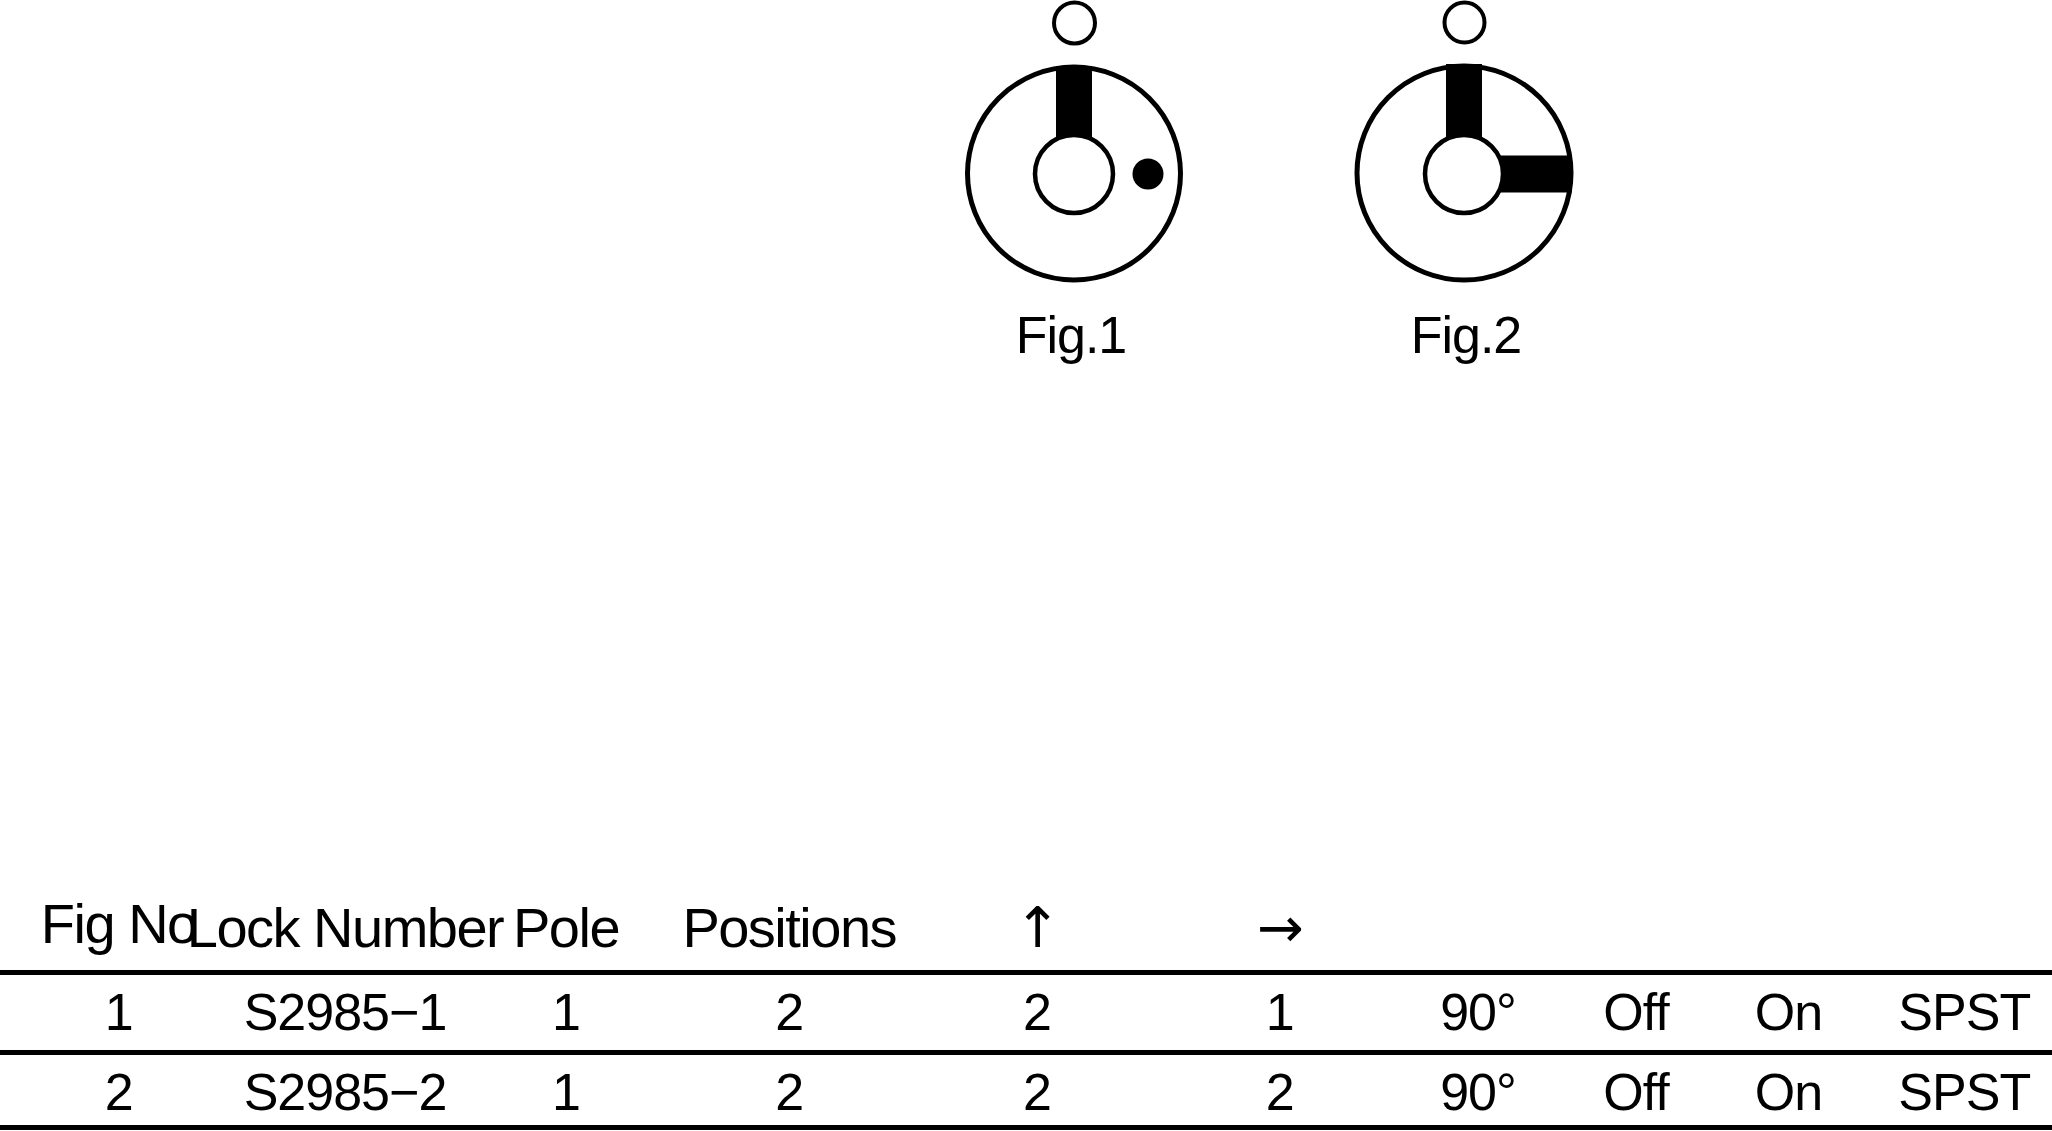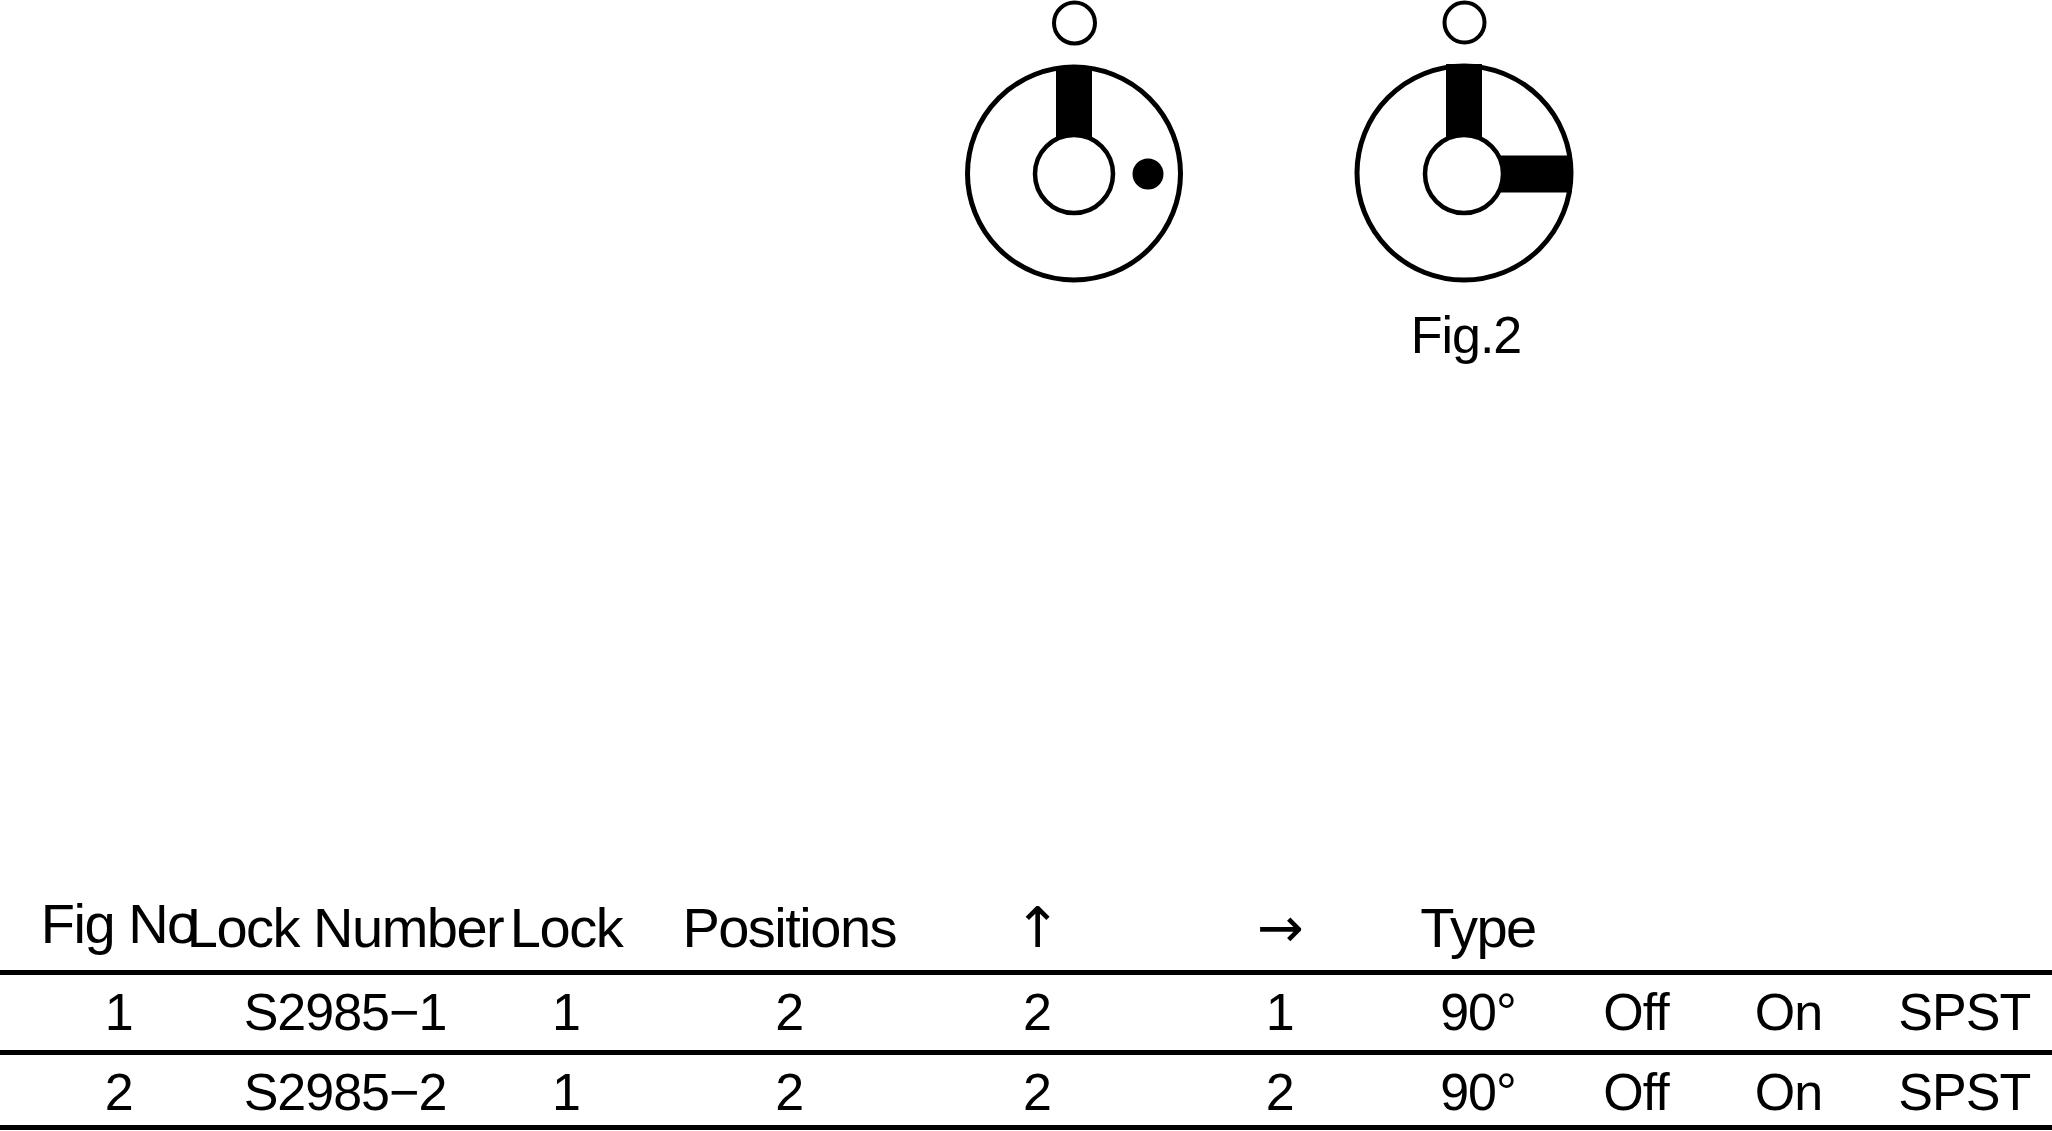--- a/index.html
+++ b/index.html
@@ -80,30 +80,30 @@
   </svg>
 
   <svg class="fig-svg" style="left:1330px" width="250" height="380" viewBox="0 0 250 380">
     <rect x="116" y="64" width="36" height="76" fill="#000"></rect>
     <rect x="168" y="155.5" width="74" height="37" fill="#000"></rect>
     <circle cx="134" cy="173" r="107" fill="none" stroke="#000" stroke-width="5"></circle>
     <circle cx="134.5" cy="22.5" r="20" fill="#fff" stroke="#000" stroke-width="4"></circle>
     <circle cx="134" cy="174" r="39" fill="#fff" stroke="#000" stroke-width="4.5"></circle>
   </svg>
 
+  <div class="fig-label" style="left:971px">Fig.1</div>
   <div class="fig-label" style="left:1366px">Fig.2</div>
 
   <div class="trow header" style="top:895px">
     <div class="cell c1">Fig No</div>
     <div class="cell c2">Lock Number</div>
-    <div class="cell c3">Lock</div>
+    <div class="cell c3">Pole</div>
     <div class="cell c4">Positions</div>
     <div class="cell c8 arrow">↑</div>
     <div class="cell c9 arrow">→</div>
-    <div class="cell c10">Type</div>
   </div>
 
   <div class="tline" style="top:970px"></div>
 
   <div class="trow" style="top:982px">
     <div class="cell c1">1</div>
     <div class="cell c2">S2985−1</div>
     <div class="cell c3">1</div>
     <div class="cell c4">2</div>
     <div class="cell c5">2</div>

